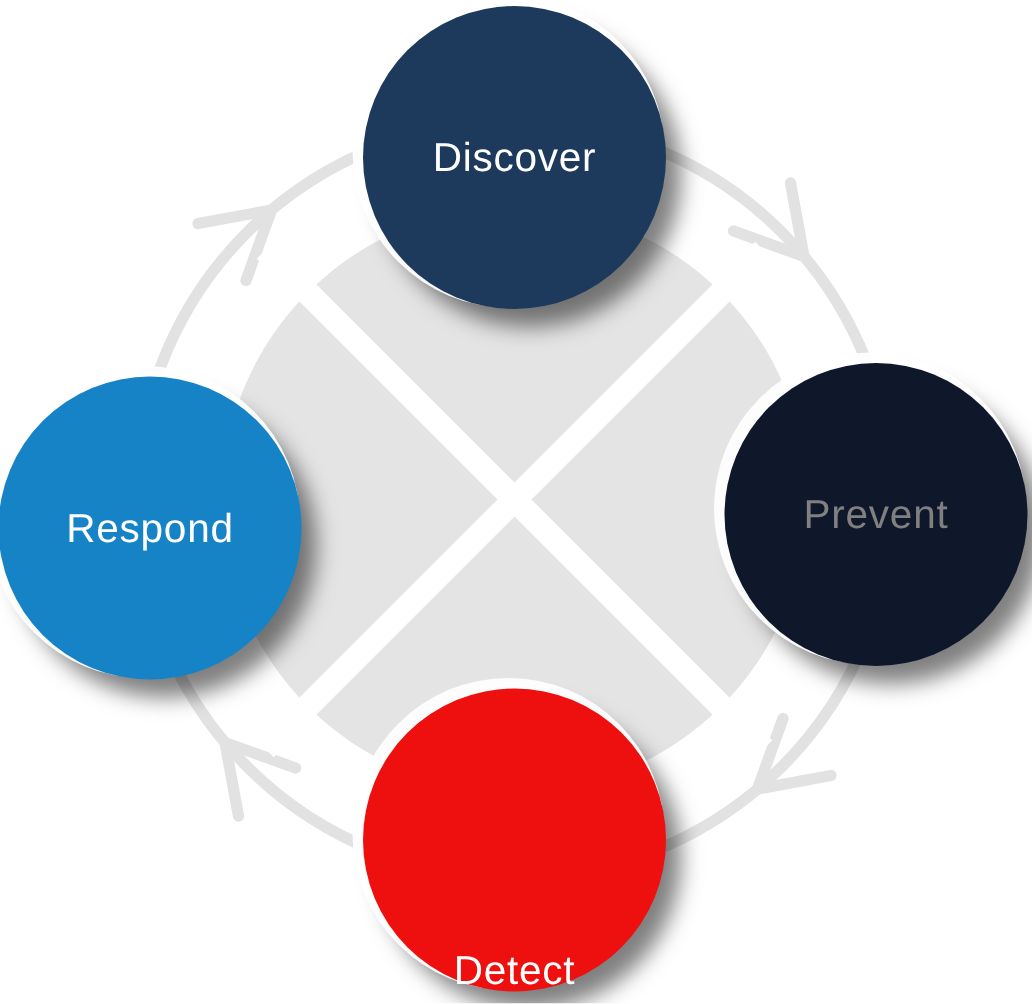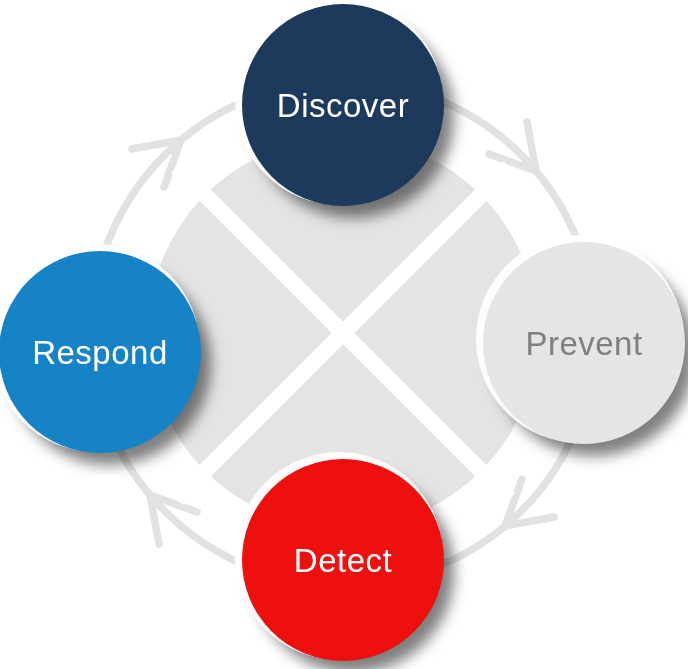--- a/index.html
+++ b/index.html
@@ -55,28 +55,28 @@
     height: 202px;
     border-radius: 50%;
     display: flex;
     align-items: center;
     justify-content: center;
     z-index: 4;
     box-shadow: -4px -4px 0 3px rgba(255,255,255,0.92),
                 10px 12px 14px rgba(0,0,0,0.50);
   }
   .node-label {
-    font-size: 33px;
+    font-size: 27px;
     line-height: 1;
     white-space: nowrap;
     letter-spacing: 0.5px;
   }
   .node-discover { left: 242px; top: 4px; }
   .node-prevent  { left: 483px; top: 242px; }
-  .node-detect   { left: 242px; top: 459px; }
+  .node-detect   { left: 242px; top: 459px; align-items: flex-end; }
   .node-respond  { left: -1px;  top: 251px; justify-content: center; }
 </style>
 </head>
 <body>
 
 <div class="stage">
 
   <svg class="ring-svg" width="688" height="669" viewBox="0 0 688 669">
     <circle class="ring-stroke" cx="343" cy="333" r="252" style="stroke: rgb(226, 226, 226);"></circle>
     <path class="ring-stroke" d="M489,154 L536,171 L527,122" style="stroke: rgb(226, 226, 226);"></path>
@@ -87,21 +87,21 @@
 
   <div class="center-circle" style="background-color: rgb(228, 228, 228);"></div>
 
   <div class="xbar xbar-a" style="background-color: rgb(255, 255, 255);"></div>
   <div class="xbar xbar-b" style="background-color: rgb(255, 255, 255);"></div>
 
   <div class="node node-discover" style="background-color: rgb(29, 58, 92);">
     <span class="node-label" style="color: rgb(255, 255, 255);">Discover</span>
   </div>
 
-  <div class="node node-prevent" style="background-color: #e5e5e5;">
+  <div class="node node-prevent" style="background-color: #0f172a;">
     <span class="node-label" style="color: rgb(128, 128, 128);">Prevent</span>
   </div>
 
   <div class="node node-detect" style="background-color: rgb(238, 15, 15);">
     <span class="node-label" style="color: rgb(255, 255, 255);">Detect</span>
   </div>
 
   <div class="node node-respond" style="background-color: rgb(21, 131, 198);">
     <span class="node-label" style="color: rgb(255, 255, 255);">Respond</span>
   </div>

